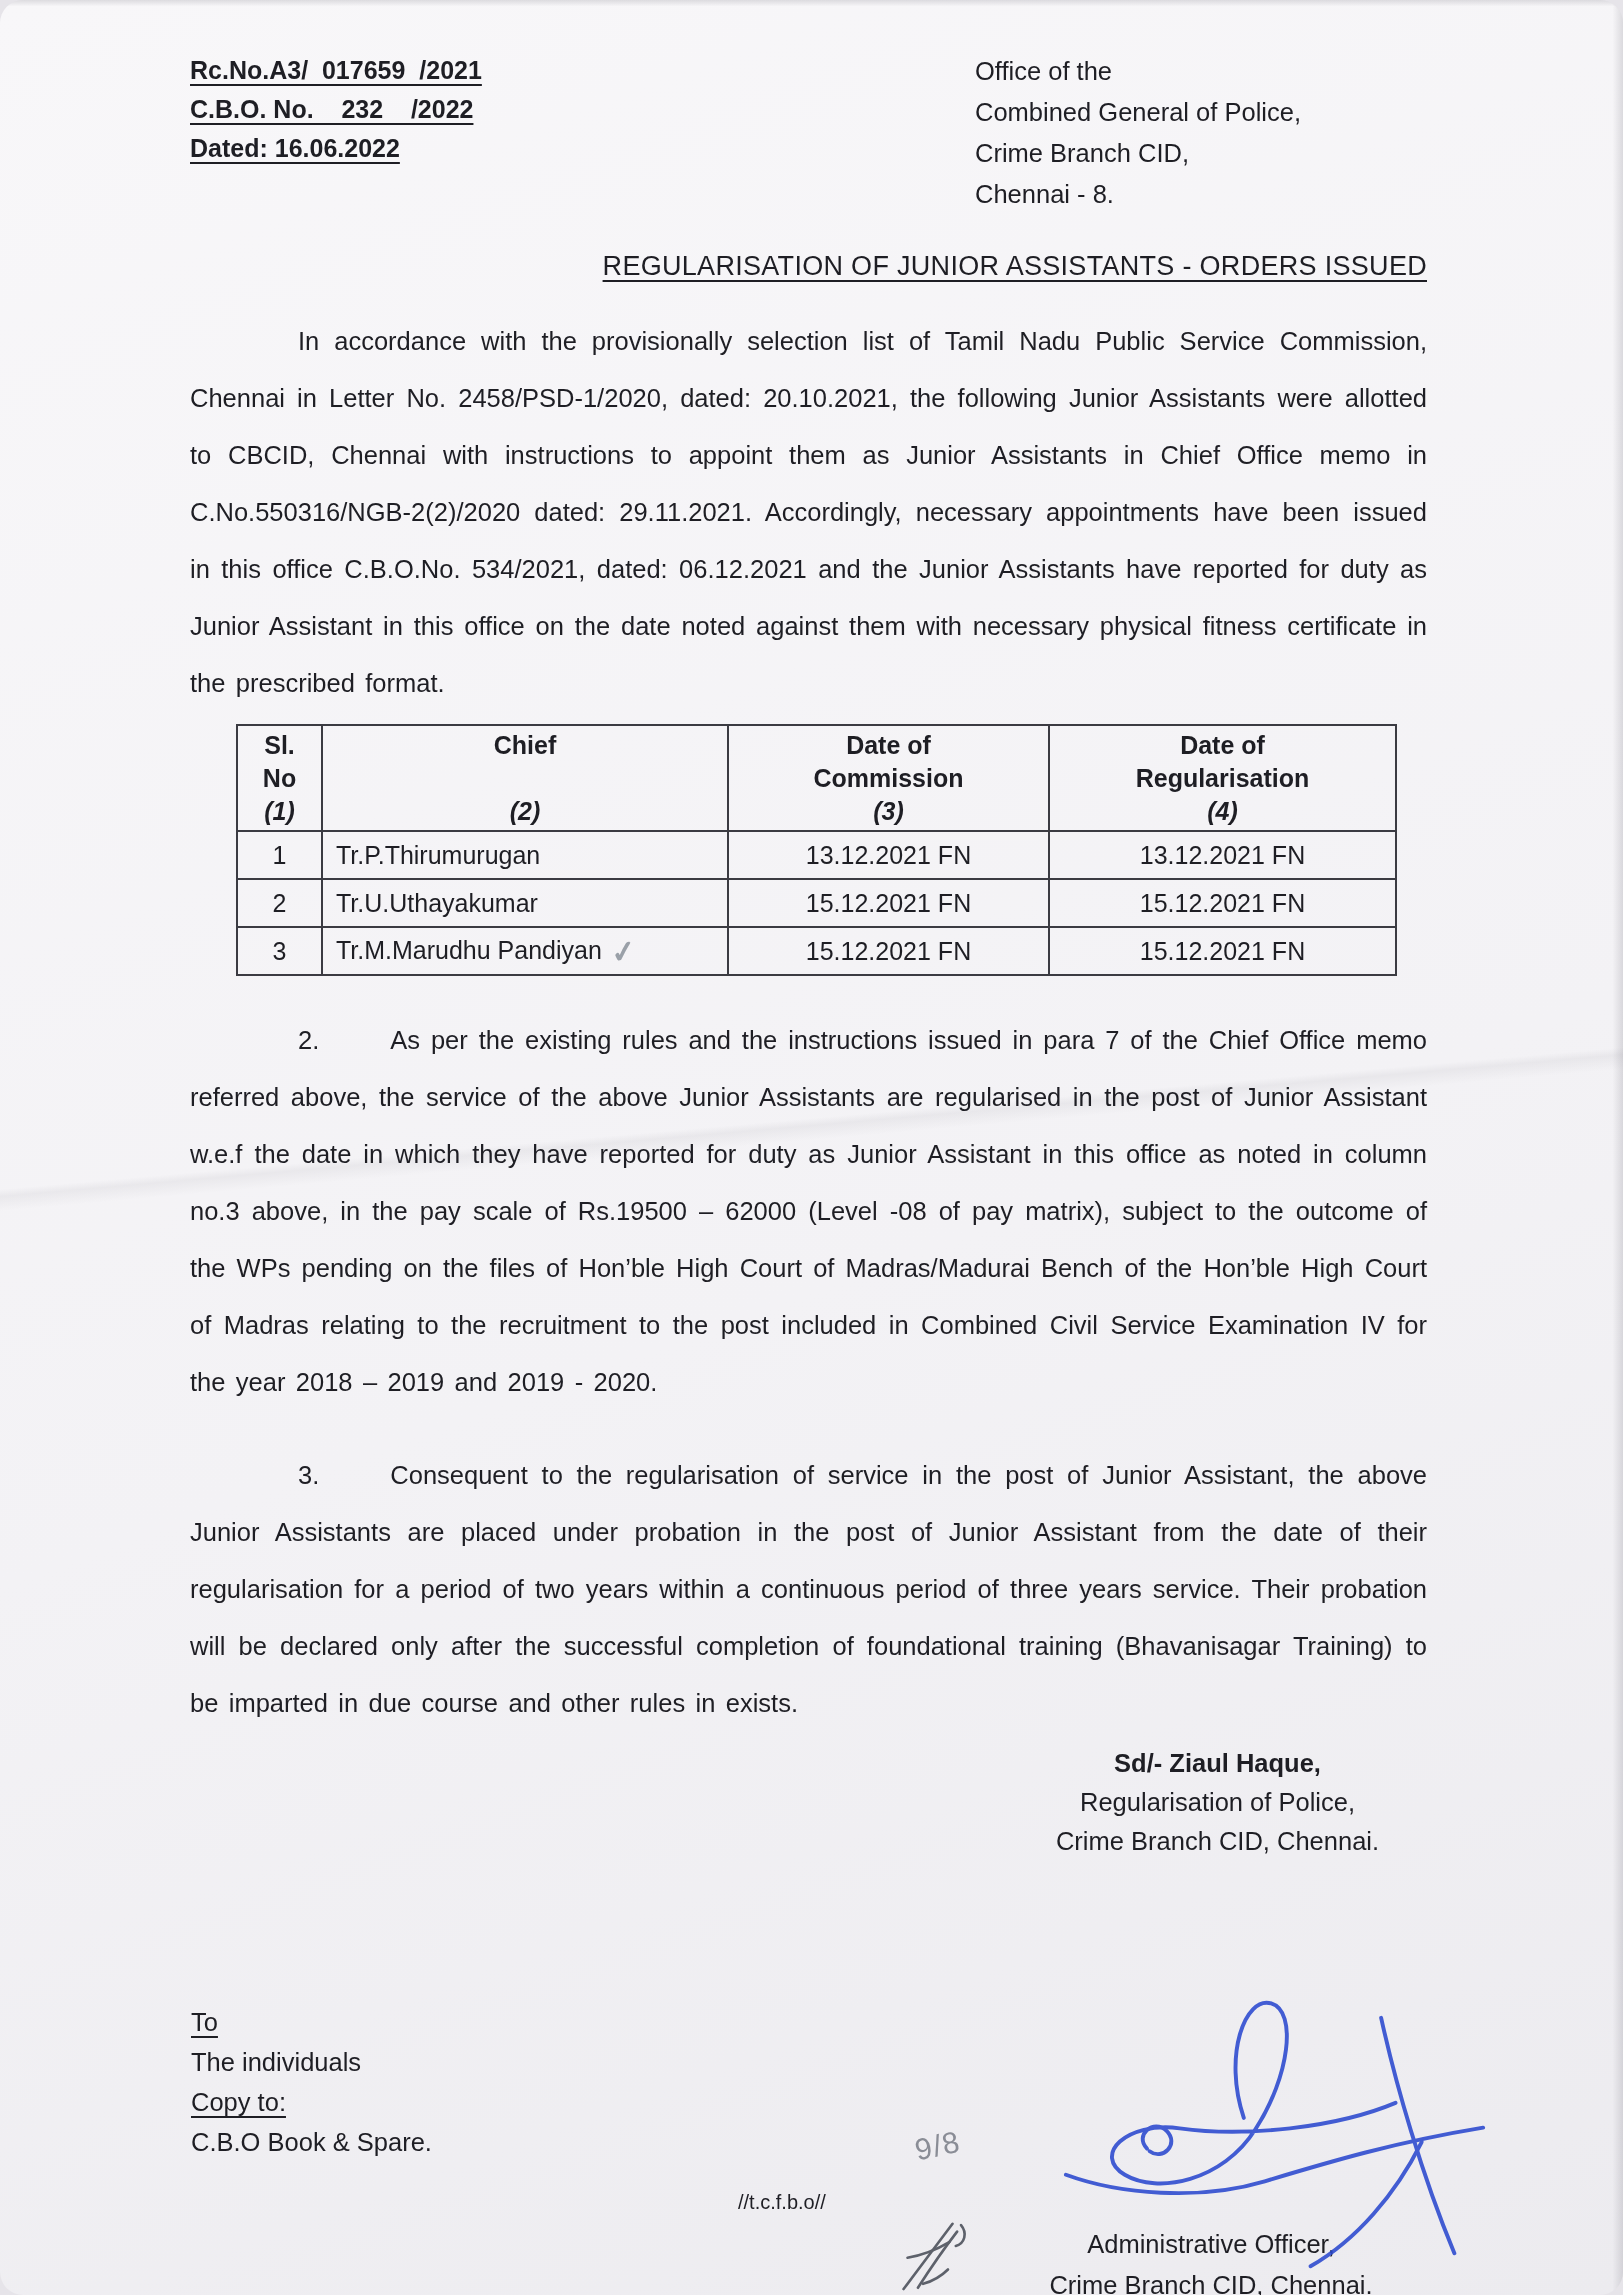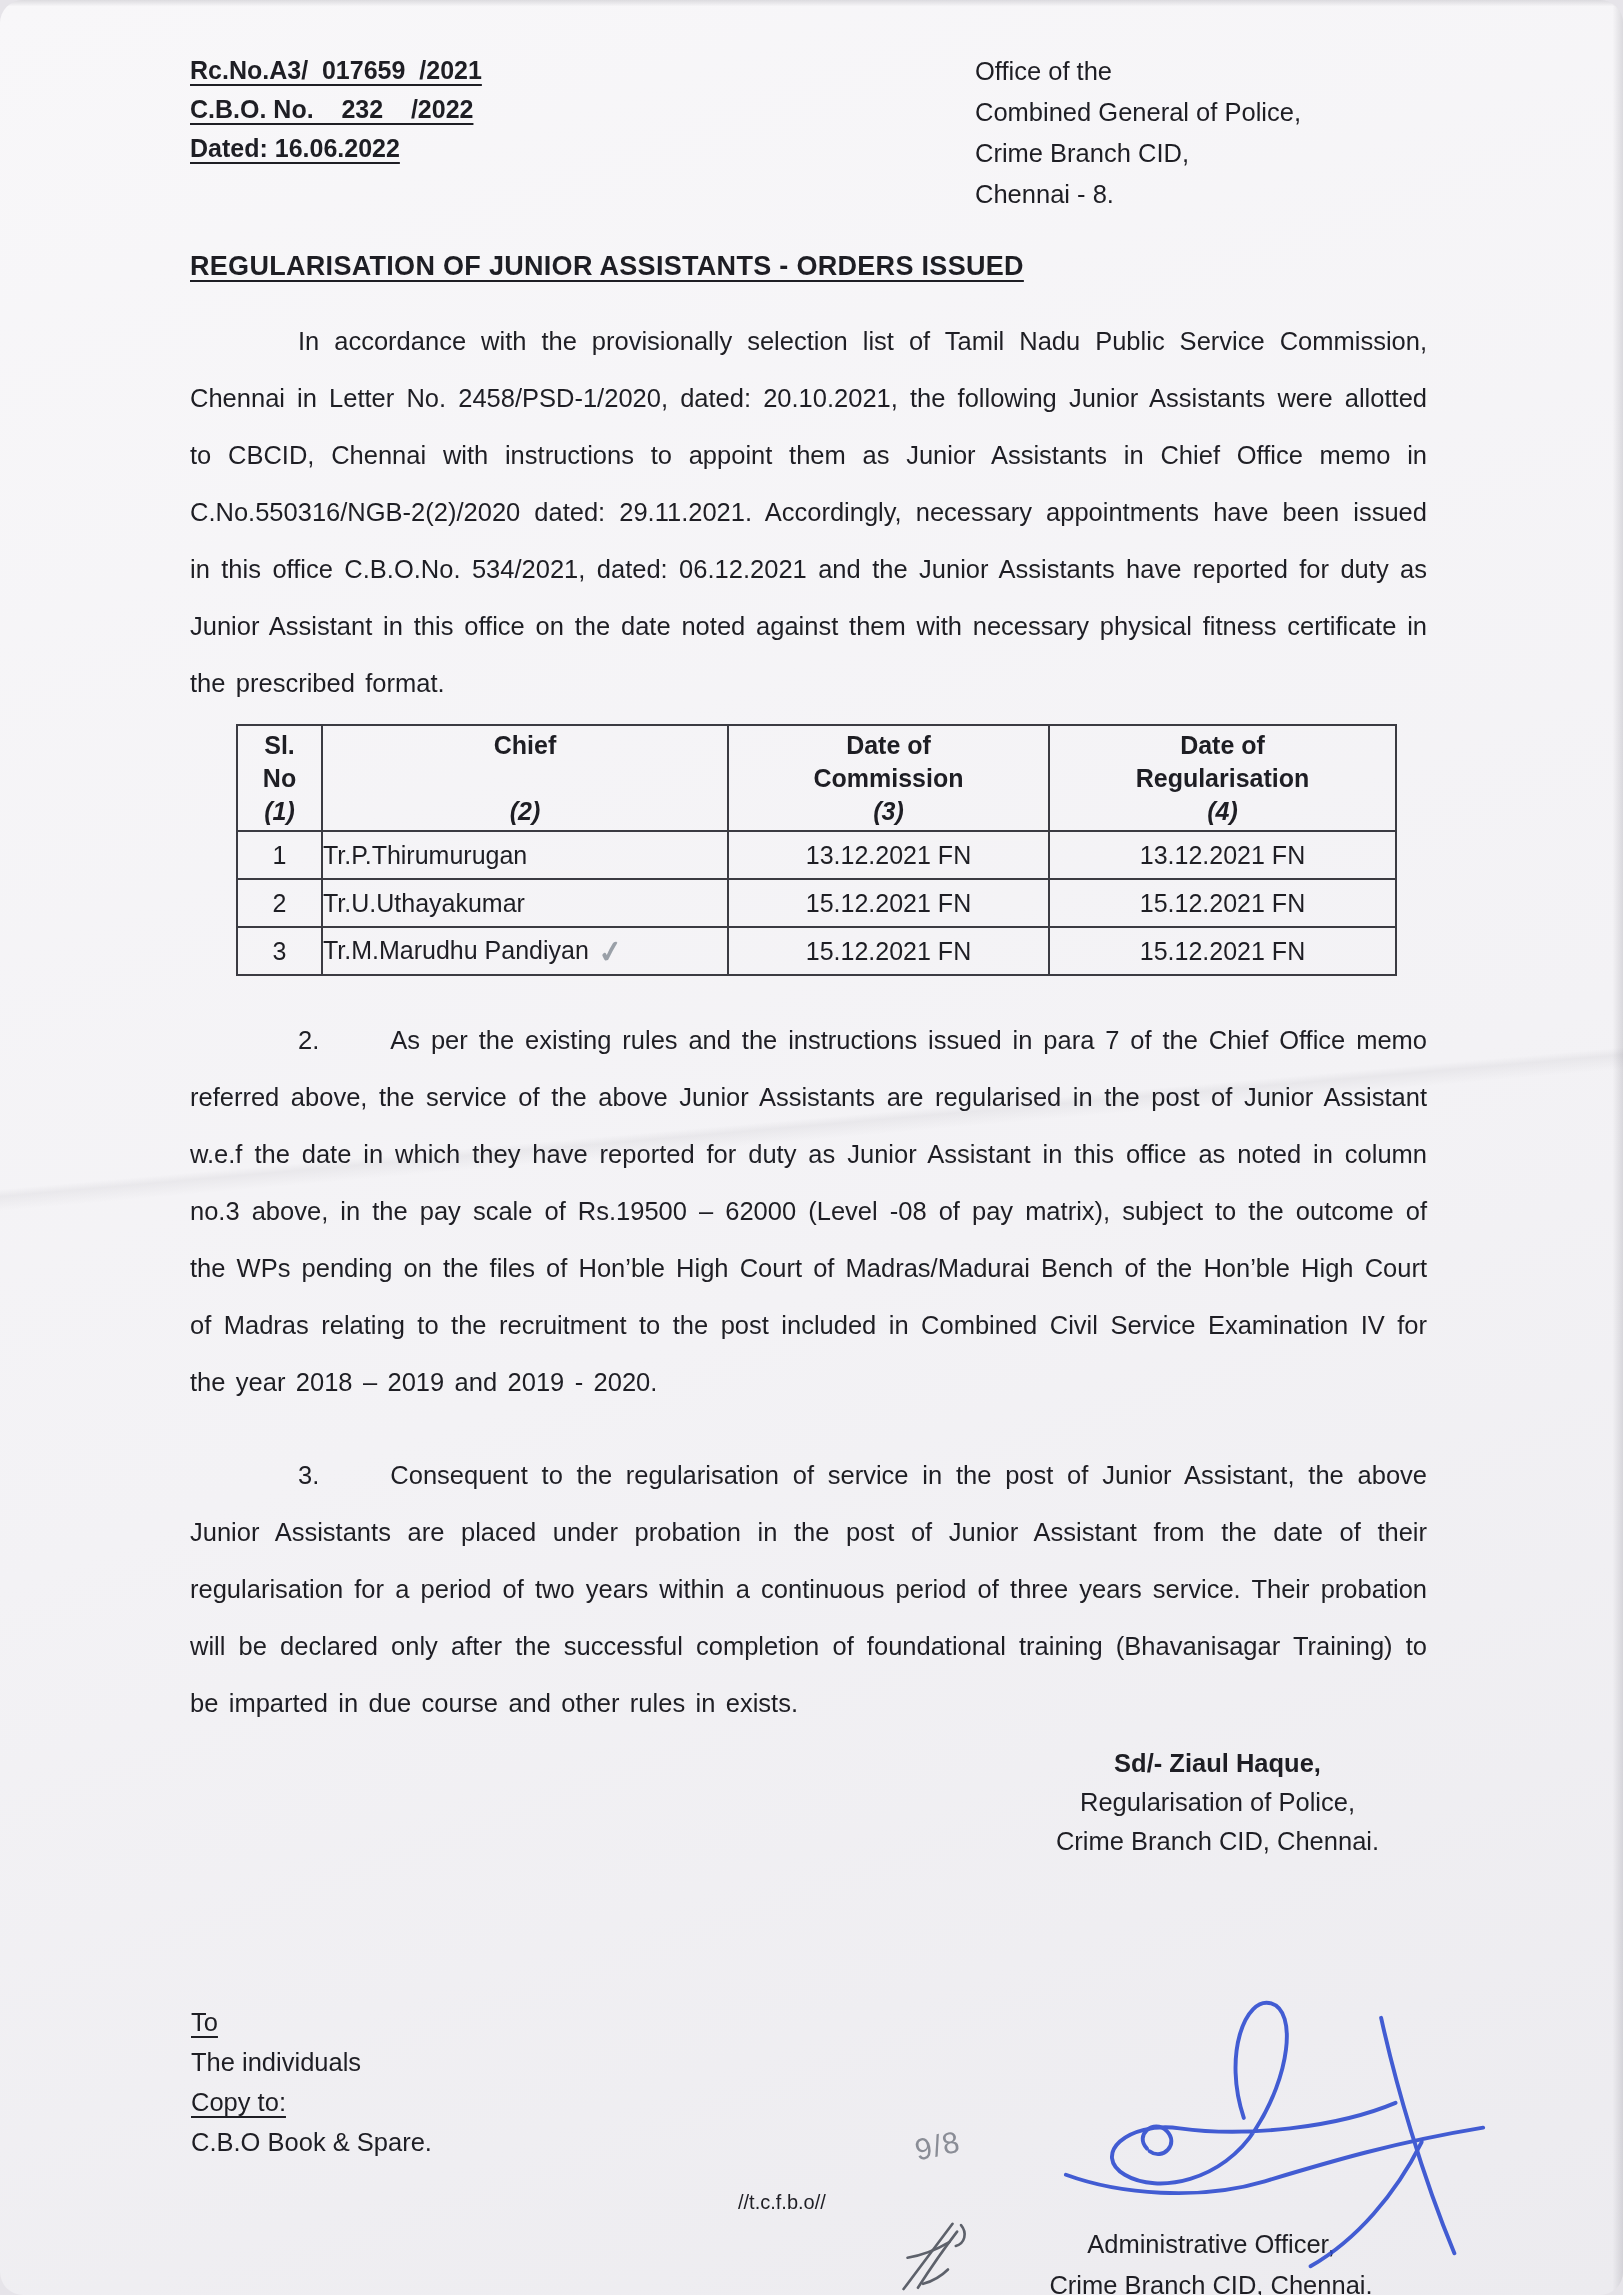--- a/index.html
+++ b/index.html
@@ -25,22 +25,22 @@
   .header { display:flex; justify-content:space-between; }
   .ref-block { }
   .ref-line {
     font-size:25px; font-weight:bold; line-height:39px;
     text-decoration:underline; text-underline-offset:4.6px; text-decoration-thickness:2px;
     white-space:pre;
   }
   .office-block { width:452px; font-size:25.5px; line-height:41px; }
   
   .title {
-    margin-top:36px; text-align:left;
-    font-size:27px; font-weight:bold; letter-spacing:0.3px;
+    margin-top:36px; text-align:right;
+    font-size:27px; font-weight:normal; letter-spacing:0.3px;
     text-decoration:underline; text-underline-offset:5.2px; text-decoration-thickness:2px;
   }
   
   .para {
     margin-top:31px;
     font-size:25.5px; line-height:57px;
     text-align:justify; word-spacing:3.3px;
   }
   .para.p1 { text-indent:108px; }
   .para.numbered { margin-top:36px; text-indent:108px; }
@@ -49,21 +49,21 @@
   .tbl {
     margin-left:46px; margin-top:12px;
     border-collapse:collapse;
     width:1159px; table-layout:fixed;
   }
   .tbl th, .tbl td { border:2px solid #3b3b42; font-size:25px; vertical-align:middle; }
   .tbl th { font-weight:bold; padding:2.6px 0; }
   .th-line { min-height:33px; line-height:33px; text-align:center; }
   .th-line.num { font-style:italic; }
   .tbl td { height:48px; text-align:center; }
-  .tbl td.c-name { text-align:left; }
+  .tbl td.c-name { text-align:left; padding-left:13px; }
   .check {
     display:inline-block; margin-left:9.2px;
     color:#9aa0a8; font-size:30px; font-weight:bold;
     transform:rotate(-8deg); vertical-align:-2.6px;
   }
   
   .sig-block {
     margin-top:11.8px; margin-left:auto; width:419px;
     text-align:center; font-size:25.5px; line-height:39px;
   }

